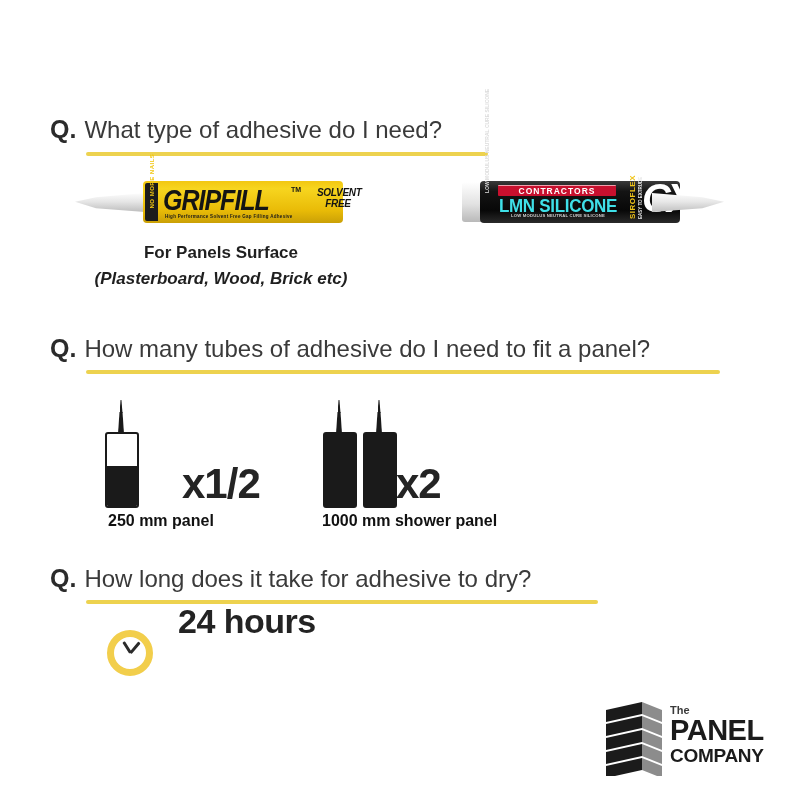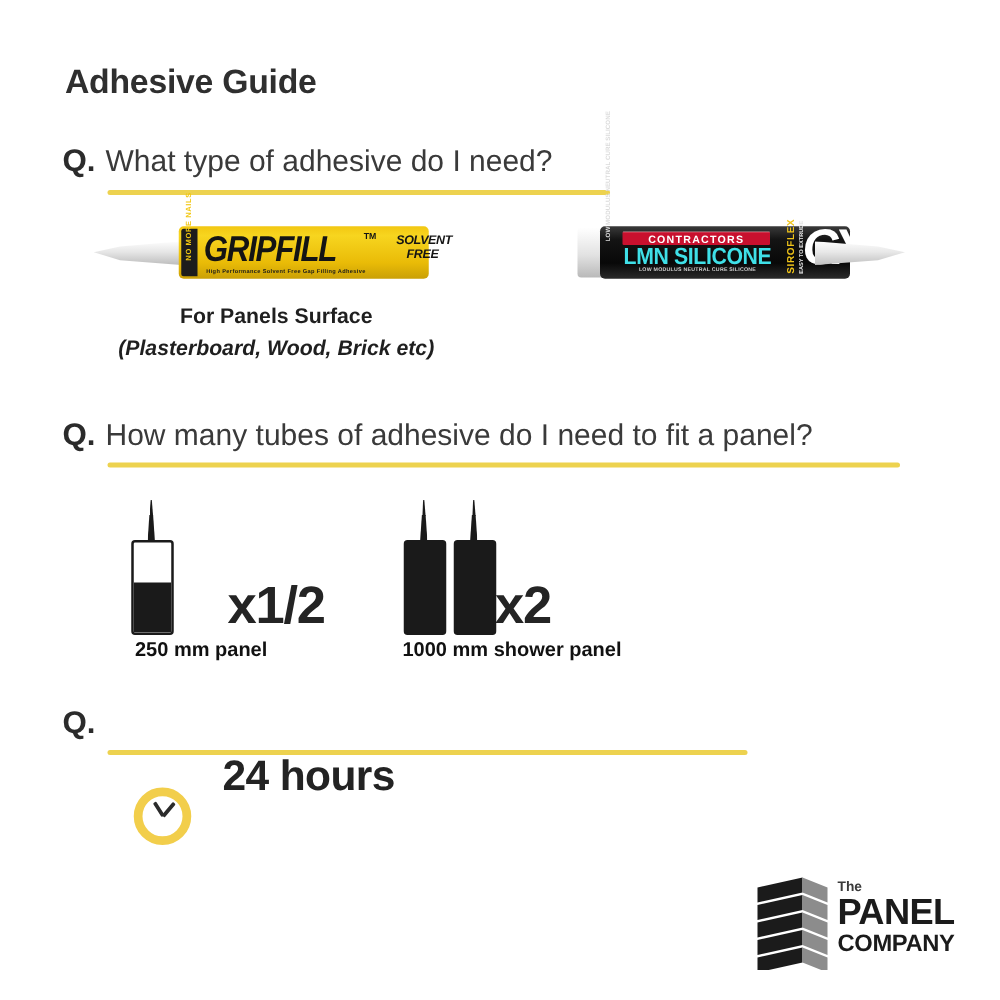--- a/index.html
+++ b/index.html
@@ -419,21 +419,20 @@
     color: #1b1b1b;
     line-height: 21px;
     letter-spacing: -0.3px;
   }
 </style>
 </head>
 <body>
 
 <div class="page">
 
-  <div class="title">Adhesive Guide</div>
 
   <div class="qrow" style="top:115px;">
     <span class="qmark">Q.</span>
     <span class="qtext">What type of adhesive do I need?</span>
   </div>
   <div class="qunder" style="left:86px; top:152px; width:402px;"></div>
 
   <div class="tube-photo gripfill" style="left:75px; top:181px; width:272px; height:44px;">
     <div class="nozzle-left"></div>
     <div class="tube-body"></div>
@@ -497,20 +496,21 @@
       <div class="tip"></div>
       <div class="stem"></div>
     </div>
     <div class="ti-body solid"></div>
   </div>
   <div class="ti-mult" style="left:396px; top:460px;">x2</div>
   <div class="icon-caption" style="left:322px; top:512px;">1000 mm shower panel</div>
 
   <div class="qrow" style="top:564px;">
     <span class="qmark">Q.</span>
+    <span class="qtext">How long does it take for adhesive to dry?</span>
   </div>
   <div class="qunder" style="left:86px; top:600px; width:512px;"></div>
 
   <div class="clock" style="left:107px; top:630px;">
     <div class="hand hour"></div>
     <div class="hand minute"></div>
   </div>
   <div class="answer-text" style="left:178px; top:602px;text-align:right;">24 hours</div>
 
   <div class="logo">

